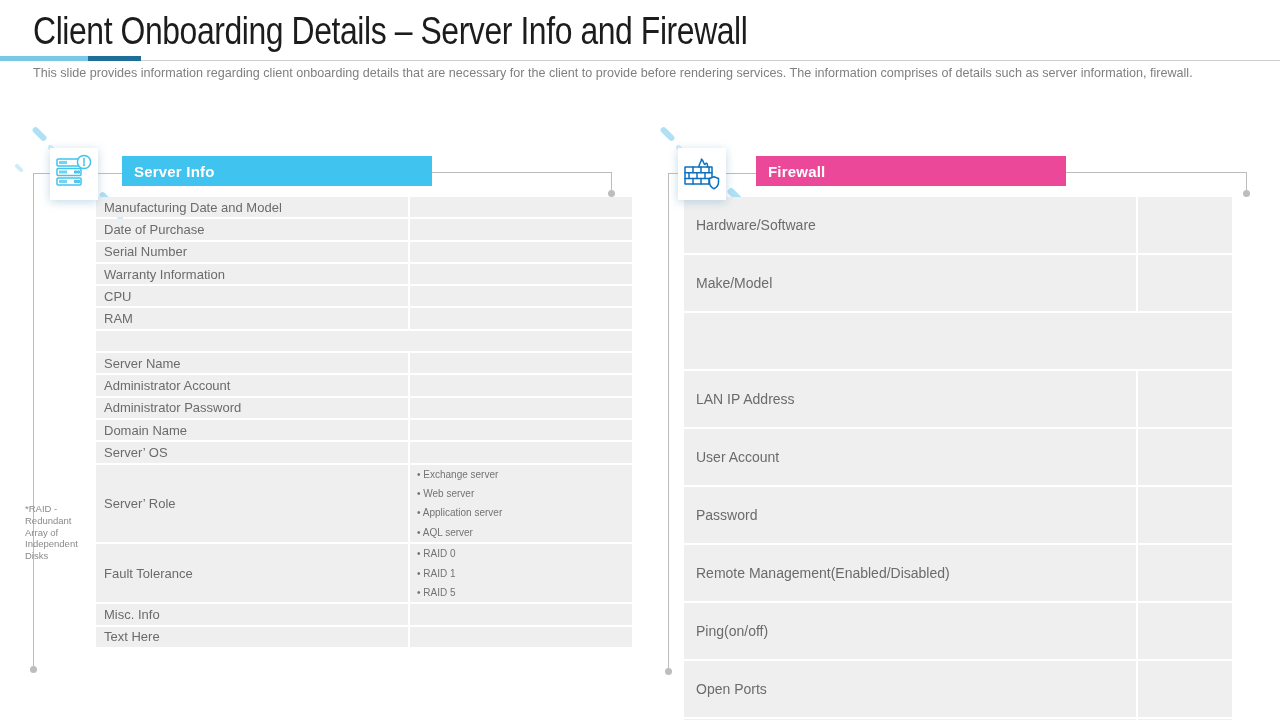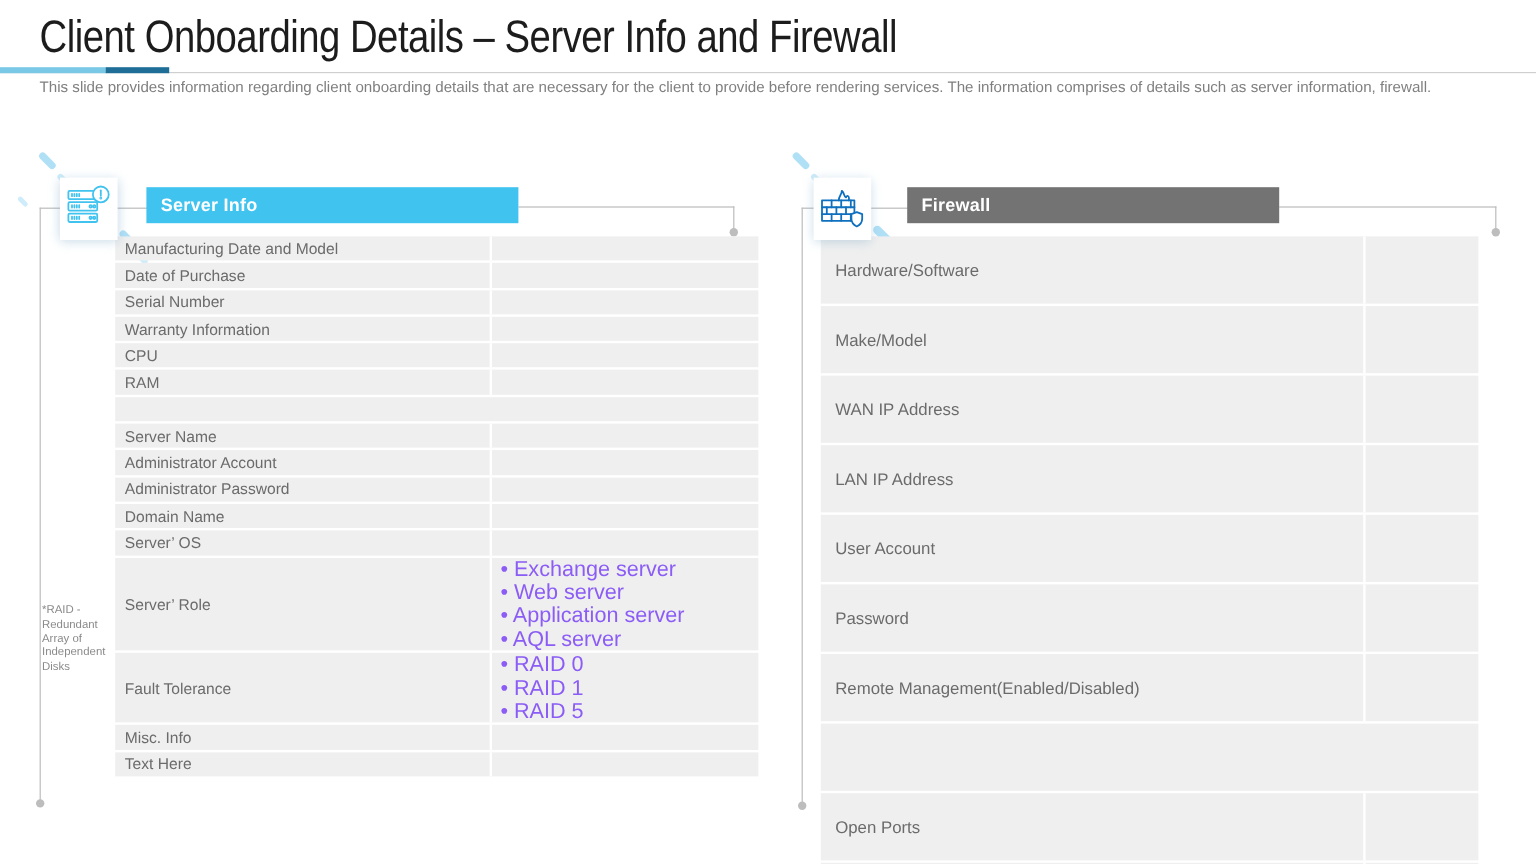--- a/index.html
+++ b/index.html
@@ -57,28 +57,28 @@
   .t-label{
     display:flex;align-items:center;box-sizing:border-box;
     color:#6b6b6b;border-right:2px solid #ffffff;
   }
   .t-value{flex:1;display:flex;flex-direction:column;justify-content:center;color:#6b6b6b;}
 
   #server-table{left:96px;width:536px;}
   #server-table .t-row{height:20.3px;}
   #server-table .t-row.tall{height:auto;}
   #server-table .t-label{flex:0 0 314px;padding-left:8px;font-size:13px;}
-  #server-table .bullet{font-size:18px;line-height:19.4px;padding-left:7px;color:#8b5cf6;}
+  #server-table .bullet{font-size:10px;line-height:19.4px;padding-left:7px;color:#737373;}
 
   #firewall-table{left:684px;width:548px;}
   #firewall-table .t-row{height:56px;}
   #firewall-table .t-label{flex:0 0 454px;padding-left:12px;font-size:14px;}
 
   .note{
-    position:absolute;left:35px;top:503px;width:58px;
+    position:absolute;left:25px;top:503px;width:58px;
     font-size:9.5px;line-height:11.8px;color:#8a8a8a;
     white-space:pre-line;z-index:4;
   }
 </style>
 </head>
 <body>
 
 <div class="stage">
 
   <div class="title">Client Onboarding Details – Server Info and Firewall</div>
@@ -142,21 +142,21 @@
         <path d="M7 19.7v5.7 M15 19.7v5.7 M23 19.7v5.7"></path>
         <path d="M11 25.4v5.6 M19 25.4v5.6 M27 25.4v5.6"></path>
         <path d="M32 24.5l4.5-1.8 4.5 1.8v3.8c0 3.4-2 5.2-4.5 6.4-2.5-1.2-4.5-3-4.5-6.4z" fill="#ffffff" transform="translate(-4.5,1)"></path>
       </g>
     </svg>
   </div>
 
   <div class="band" id="server-band" style="left: 122px; background: rgb(65, 195, 239);">
     <span>Server Info</span>
   </div>
-  <div class="band" id="firewall-band" style="left: 756px; background: #737373;">
+  <div class="band" id="firewall-band" style="left: 756px; background: #ec4899;">
     <span>Firewall</span>
   </div>
 
   <div class="note">*RAID -
 Redundant
 Array of
 Independent
 Disks</div>
 
   <div class="tbl" id="server-table">
@@ -236,40 +236,40 @@
   <div class="tbl" id="firewall-table">
       <div class="t-row">
         <div class="t-label">Hardware/Software</div>
         <div class="t-value"></div>
       </div>
       <div class="t-row">
         <div class="t-label">Make/Model</div>
         <div class="t-value"></div>
       </div>
       <div class="t-row">
-        <div class="t-label">WAN IP Address</div>
         <div class="t-value"></div>
       </div>
       <div class="t-row">
         <div class="t-label">LAN IP Address</div>
         <div class="t-value"></div>
       </div>
       <div class="t-row">
         <div class="t-label">User Account</div>
         <div class="t-value"></div>
       </div>
       <div class="t-row">
         <div class="t-label">Password</div>
         <div class="t-value"></div>
       </div>
       <div class="t-row">
         <div class="t-label">Remote Management(Enabled/Disabled)</div>
         <div class="t-value"></div>
       </div>
       <div class="t-row">
+        <div class="t-label">Ping(on/off)</div>
         <div class="t-value"></div>
       </div>
       <div class="t-row">
         <div class="t-label">Open Ports</div>
         <div class="t-value"></div>
       </div>
       <div class="t-row">
         <div class="t-label">Text Here</div>
         <div class="t-value"></div>
       </div>

